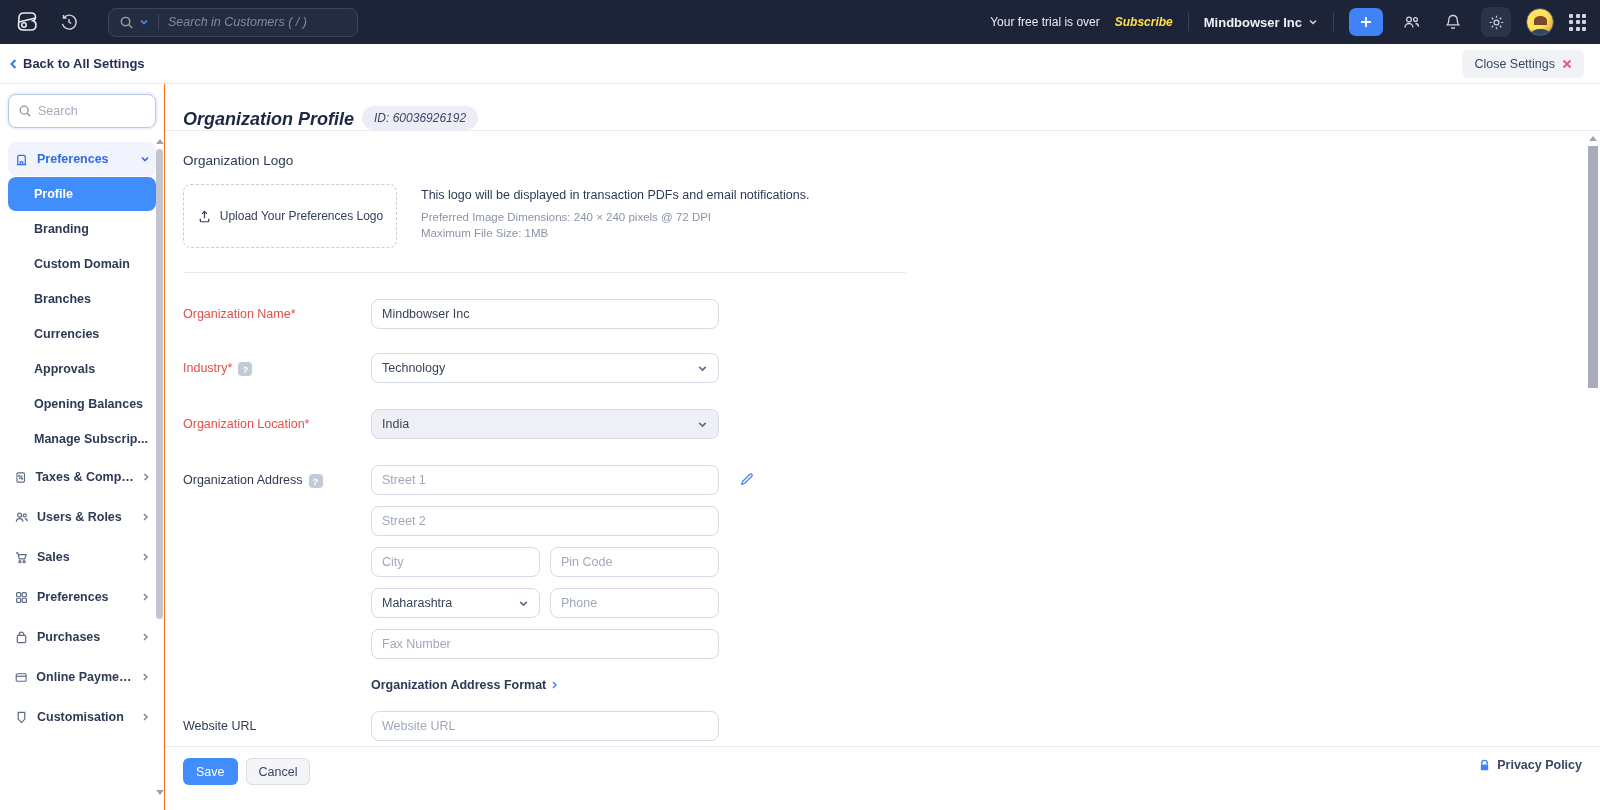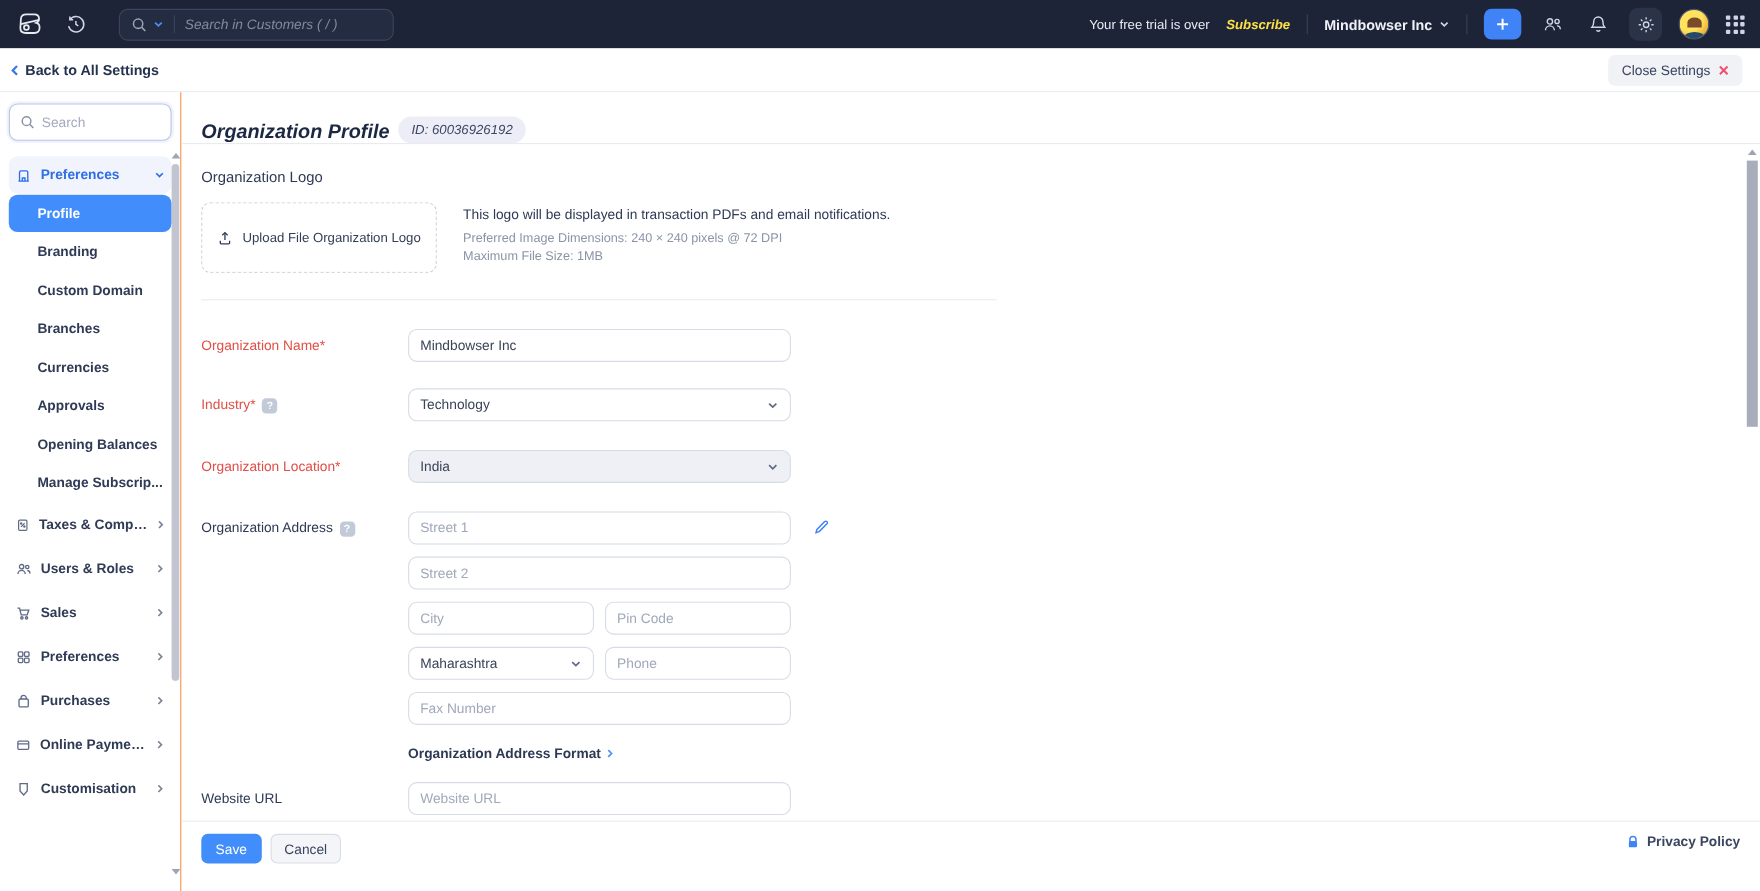--- a/index.html
+++ b/index.html
@@ -333,21 +333,21 @@
     <div class="main-scroll">
       <div class="sec-heading">Organization Logo</div>
 
       <div class="logo-row">
         <div class="upload-box">
           <svg width="15" height="15" viewBox="0 0 16 16" fill="none" stroke="#333e58" stroke-width="1.3">
               <path d="M3.5 10.5v2.3a0.8 0.8 0 0 0 .8.8h7.4a0.8 0.8 0 0 0 .8-.8v-2.3"></path>
               <path d="M8 2.8v7"></path>
               <path d="M5.4 5.2 L8 2.6 L10.6 5.2"></path>
             </svg>
-          <span>Upload File Organization Logo</span>
+          <span>Upload Your Preferences Logo</span>
         </div>
         <div class="logo-desc">
           <div class="l1">This logo will be displayed in transaction PDFs and email notifications.</div>
           <div class="l2">Preferred Image Dimensions: 240 × 240 pixels @ 72 DPI</div>
           <div class="l3">Maximum File Size: 1MB</div>
         </div>
       </div>
 
       <div class="divider"></div>
 

